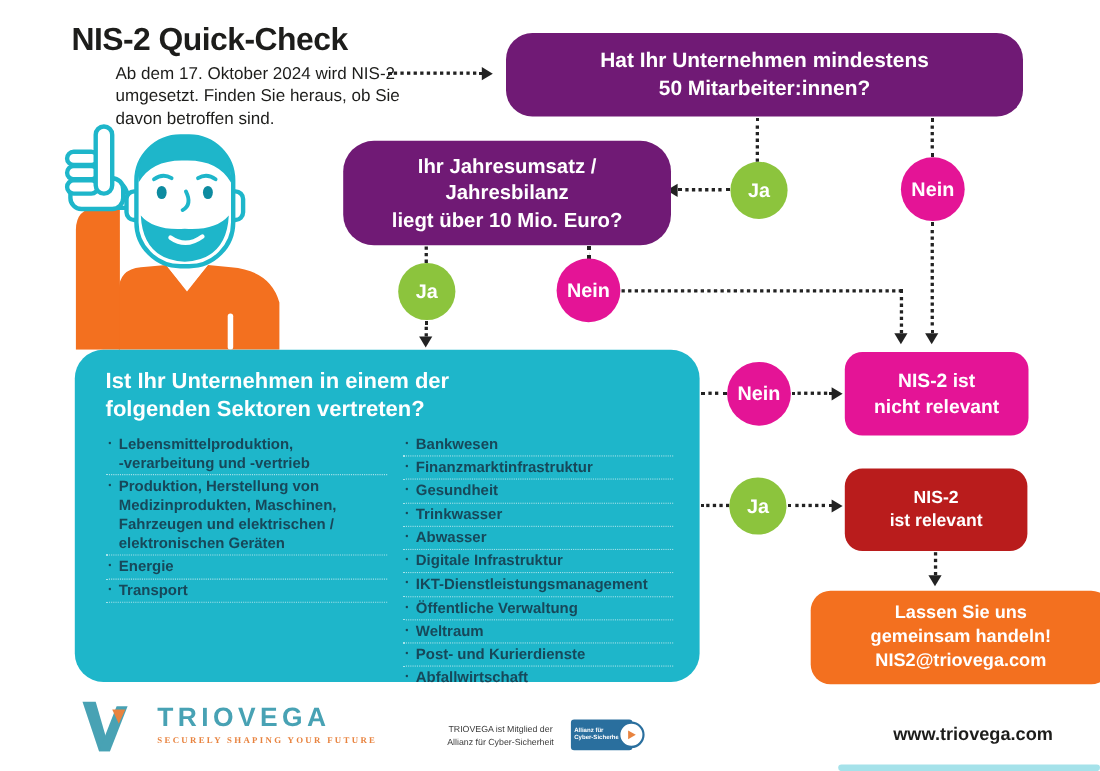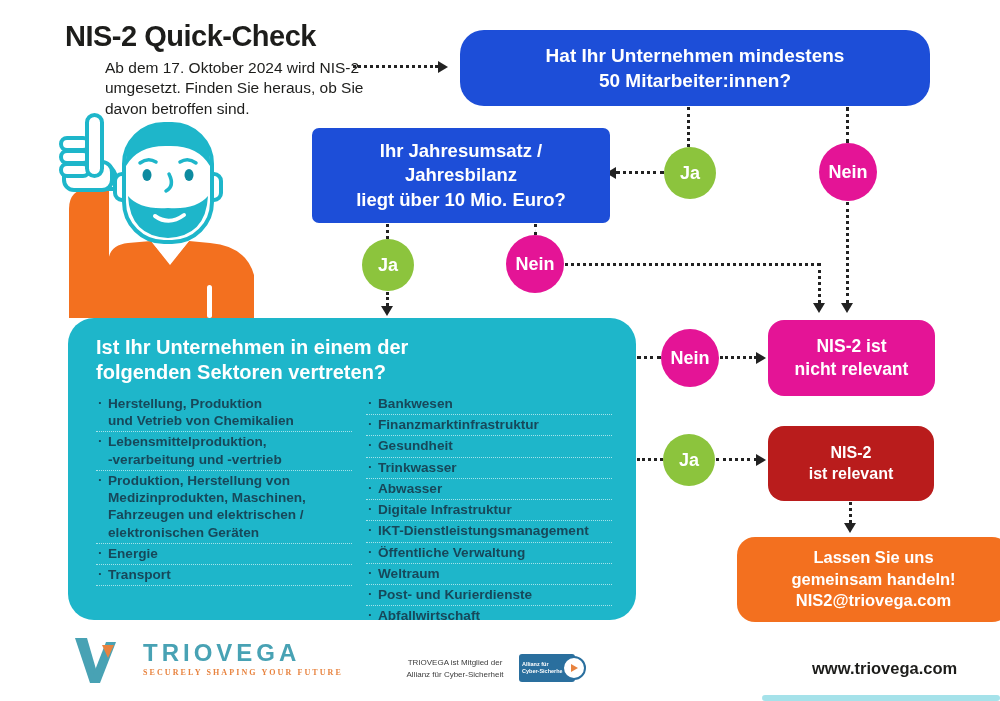--- a/index.html
+++ b/index.html
@@ -5,24 +5,24 @@
   html,body{margin:0;padding:0;background:#ffffff;}
   .canvas{position:relative;width:1000px;height:701px;background:#ffffff;overflow:hidden;
           font-family:"Liberation Sans",sans-serif;color:#1d1d1b;}
   .ml{white-space:pre-line;}
 
   
   .title{position:absolute;left:65px;top:20px;font-size:29px;font-weight:bold;letter-spacing:-0.5px;color:#1d1d1b;}
   .subtitle{position:absolute;left:65px;top:58px;font-size:15.5px;line-height:1.32;color:#1d1d1b;margin-left:40px;}
 
   
-  .qbox{position:absolute;background:#1d4ed8;color:#ffffff;font-weight:bold;text-align:center;
+  .qbox{position:absolute;background:#701a75;color:#ffffff;font-weight:bold;text-align:center;
         display:flex;align-items:center;justify-content:center;border-radius:24px;}
   #box-q1{left:460px;top:30px;width:470px;height:76px;font-size:19px;line-height:1.32;}
-  #box-q2{left:312px;top:128px;width:298px;height:95px;font-size:18.5px;line-height:1.3;border-radius:7px;}
+  #box-q2{left:312px;top:128px;width:298px;height:95px;font-size:18.5px;line-height:1.3;border-radius:28px;}
 
   
   #box-sectors{position:absolute;left:68px;top:318px;width:568px;height:302px;background:#1eb6ca;border-radius:26px;}
   .sec-header{padding:17px 28px 0 28px;color:#ffffff;font-weight:bold;font-size:20px;line-height:1.27;}
   .sec-cols{display:flex;padding:8px 24px 0 28px;gap:14px;}
   .sector-col{list-style:none;margin:0;padding:0;}
   .col-left{width:256px;flex:0 0 256px;}
   .col-right{flex:1;}
   .sector-col li{position:relative;font-size:13.6px;font-weight:bold;color:#17485a;line-height:1.27;
                  padding:1px 0 2px 12px;border-bottom:1px dotted rgba(255,255,255,0.6);white-space:pre-line;}
@@ -141,22 +141,20 @@
   <div class="arr arr-down" style="left:813px;top:303px;"></div>
 
   <div class="dot-v" style="left:846px;top:202px;height:101px;"></div>
   <div class="arr arr-down" style="left:841px;top:303px;"></div>
 
   <div id="box-sectors">
     <div class="sec-header ml">Ist Ihr Unternehmen in einem der
 folgenden Sektoren vertreten?</div>
     <div class="sec-cols">
       <ul class="sector-col col-left">
-        <li>Herstellung, Produktion
-und Vetrieb von Chemikalien</li>
         <li>Lebensmittelproduktion,
 -verarbeitung und -vertrieb</li>
         <li>Produktion, Herstellung von
 Medizinprodukten, Maschinen,
 Fahrzeugen und elektrischen /
 elektronischen Geräten</li>
         <li>Energie</li>
         <li>Transport</li>
       </ul>
       <ul class="sector-col col-right">

